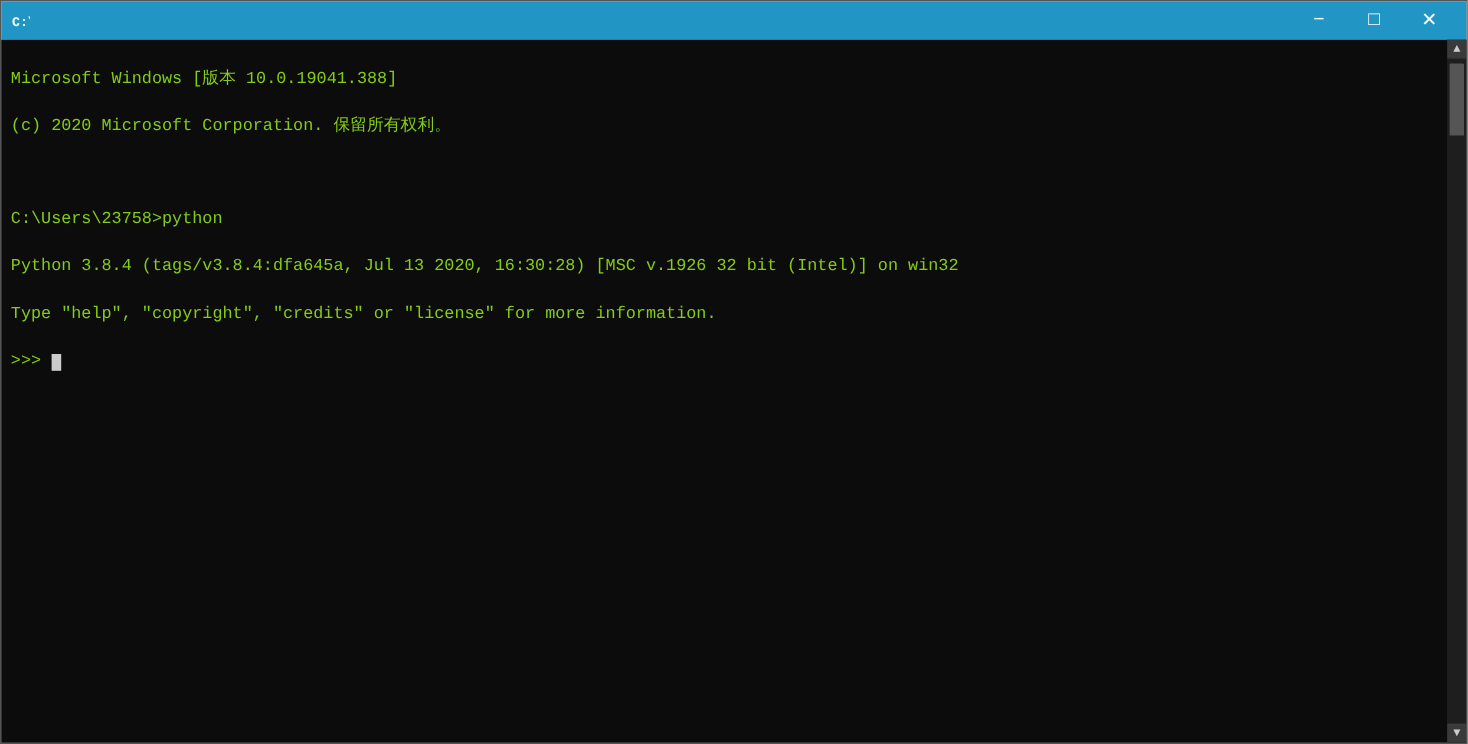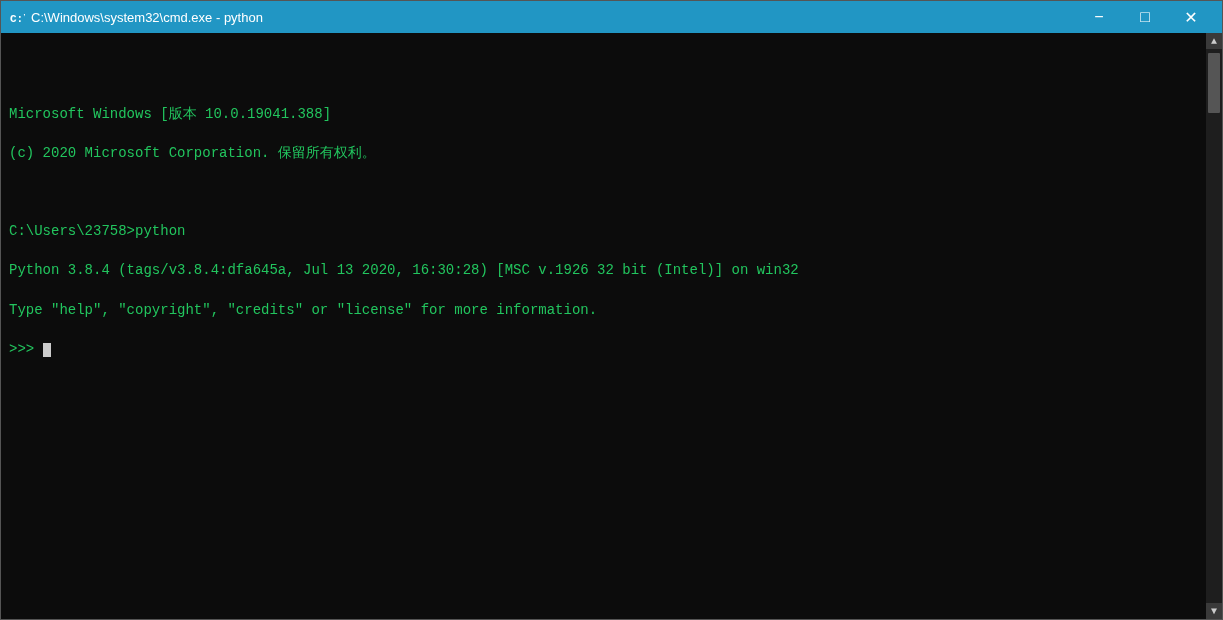--- a/index.html
+++ b/index.html
@@ -77,27 +77,26 @@
       background: #0c0c0c;
       flex: 1;
       display: flex;
       position: relative;
       overflow: hidden;
     }
 
     .terminal-content {
       flex: 1;
       padding: 4px 8px;
-      color: #22c55e;
+      color: #84cc16;
       font-size: 14px;
       line-height: 1.4;
       font-family: 'Courier New', Courier, monospace;
       white-space: pre;
       overflow: hidden;
-      margin-top: 48px;
     }
 
     .scrollbar {
       width: 16px;
       background: #1e1e1e;
       display: flex;
       flex-direction: column;
       align-items: center;
       flex-shrink: 0;
     }
@@ -151,21 +150,20 @@
 
 <div class="window">
 
   <div class="title-bar">
     <div class="title-bar-icon">
       <svg viewBox="0 0 16 16" fill="none">
         <rect width="16" height="16" fill="#2196c4"></rect>
         <text x="1" y="13" font-size="11" fill="white" font-family="Courier New" font-weight="bold">C:\</text>
       </svg>
     </div>
-    <span class="title-bar-text">C:\Windows\system32\cmd.exe - python</span>
     <div class="title-bar-controls">
       <button class="title-bar-button">−</button>
       <button class="title-bar-button">□</button>
       <button class="title-bar-button close">✕</button>
     </div>
   </div>
 
   <div class="terminal-body">
     <div class="terminal-content">
 <span>Microsoft Windows [版本 10.0.19041.388]</span>

